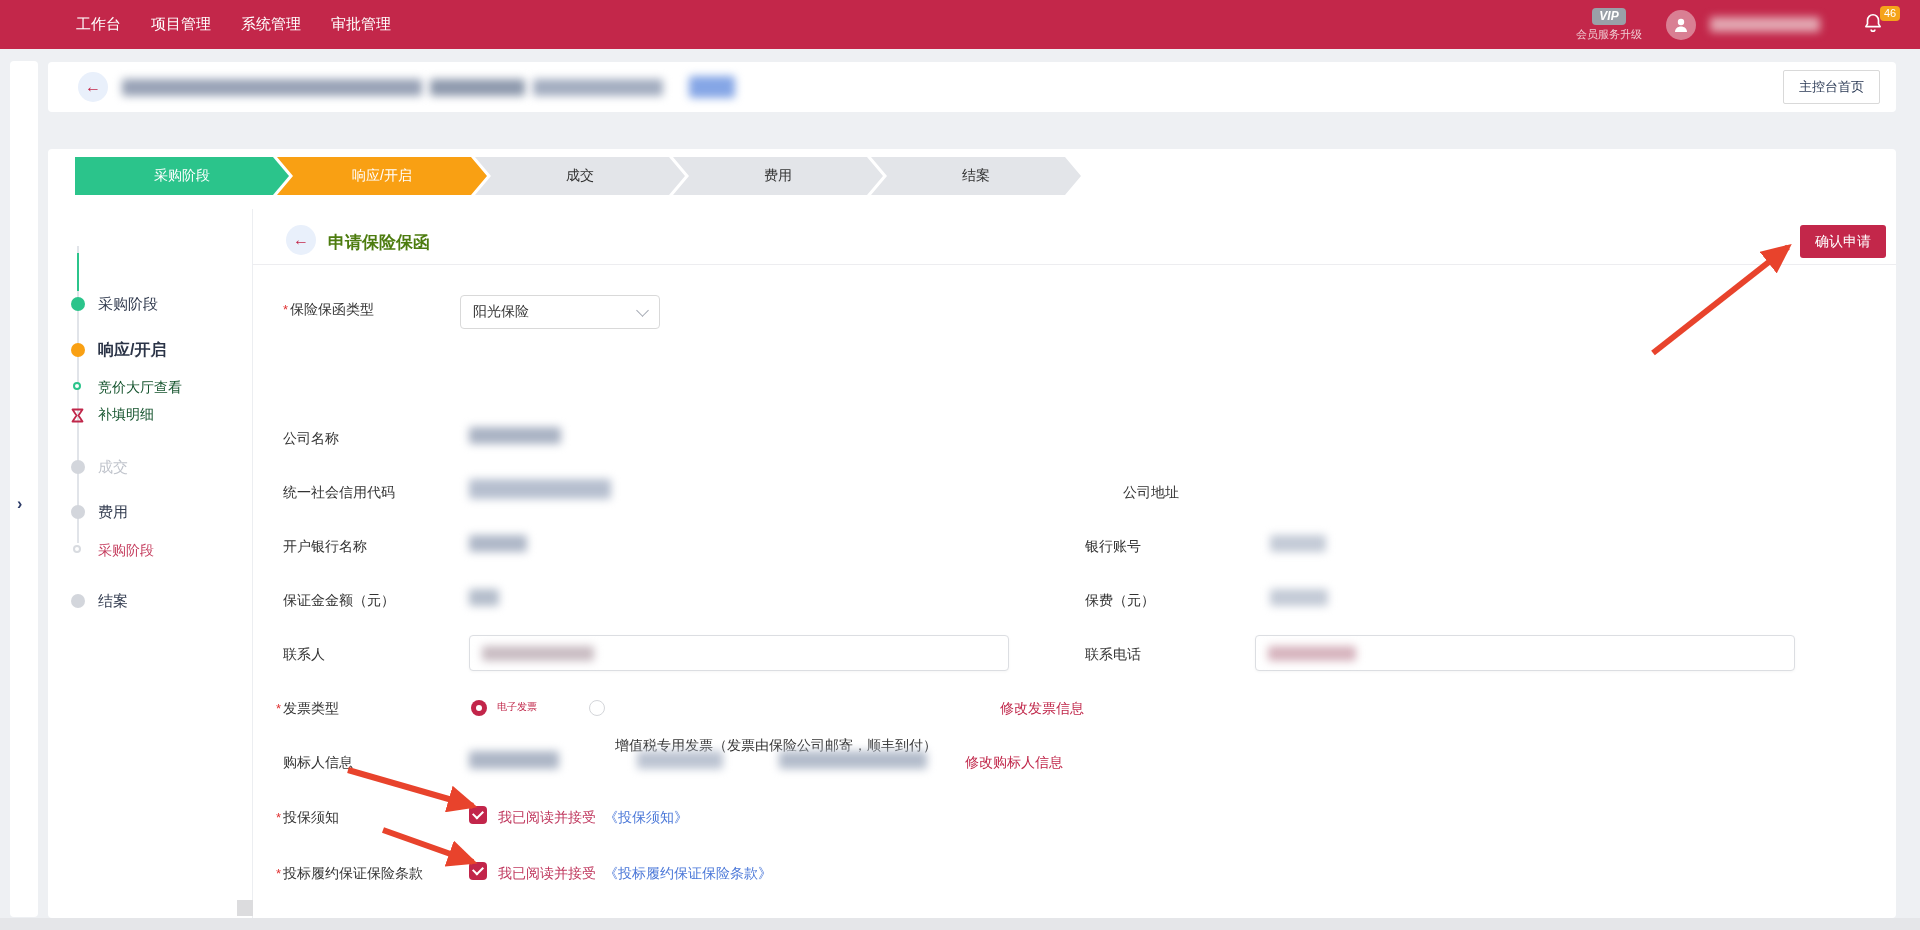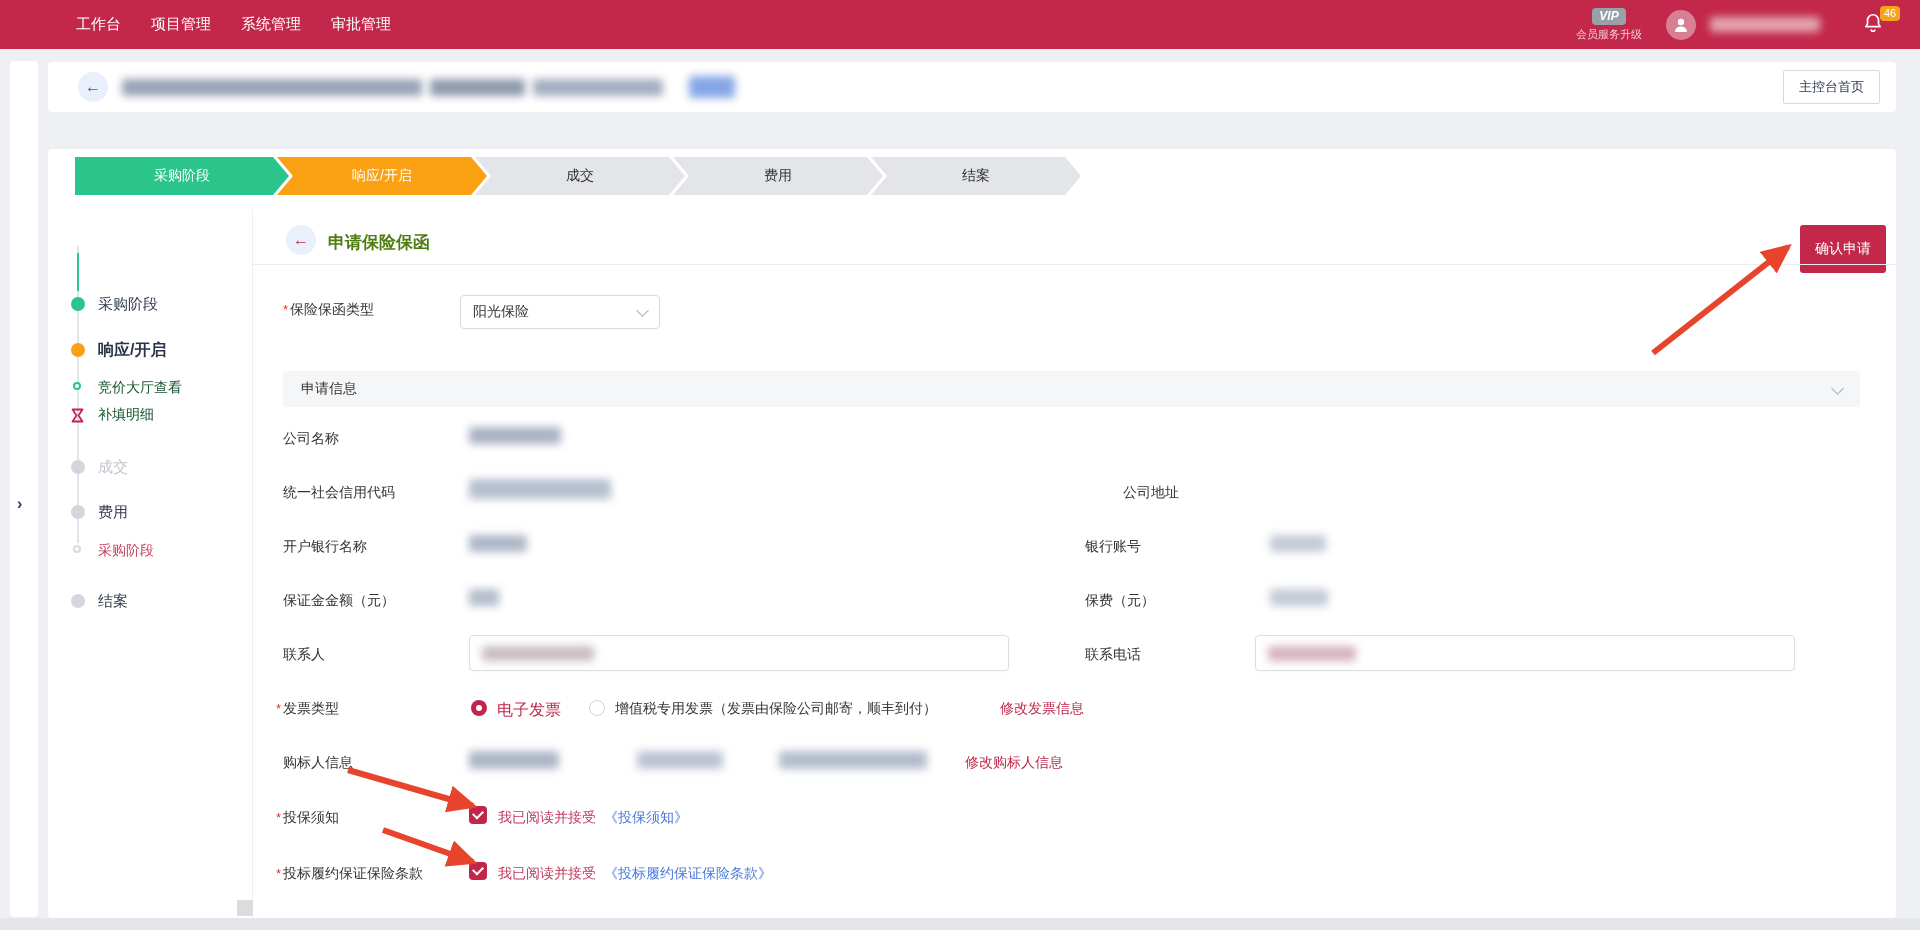--- a/index.html
+++ b/index.html
@@ -54,21 +54,21 @@
   .lbl-bold { font-size:16px; font-weight:bold; color:#2b3447; }
   .lbl-sub { font-size:14px; color:#14532d; }
   .lbl-dim { font-size:15px; color:#c0c4cc; }
   .lbl-red { font-size:14px; color:#c53d5e; }
   .side-scroll-thumb { position:absolute; left:189px; bottom:2px; width:16px; height:16px; background:#dcdcde; }
 
   
   .title-divider { position:absolute; left:205px; right:0; top:115px; border-top:1px solid #ededf0; }
   .page-title { position:absolute; left:280px; top:82px; font-size:17px; font-weight:bold; color:#4d7c0f; }
   .back-circle.inner { position:absolute; left:238px; top:76px; }
-  .confirm-btn { position:absolute; right:10px; top:76px; height:48px; background:#c3274a; color:#fff; font-size:14px; border:none; border-radius:3px; padding:0 15px; cursor:pointer; }
+  .confirm-btn { position:absolute; right:10px; top:76px; height:33px; background:#c3274a; color:#fff; font-size:14px; border:none; border-radius:3px; padding:0 15px; cursor:pointer; }
 
   .flabel { position:absolute; font-size:14px; color:#333; white-space:nowrap; }
   .req { color:#e03131; margin-right:2px; font-size:13px; }
   .vblur { position:absolute; border-radius:2px; filter:blur(4px); }
 
   .select-box { position:absolute; left:412px; top:146px; width:200px; height:34px; border:1px solid #d9d9d9; border-radius:4px; background:#fff; display:flex; align-items:center; padding:0 12px; font-size:14px; color:#333; cursor:pointer; }
   .chev { width:9px; height:9px; border-right:1.6px solid #a4a9b3; border-bottom:1.6px solid #a4a9b3; transform:rotate(45deg); margin-left:auto; margin-top:-4px; }
 
   .section-hd { position:absolute; left:235px; right:36px; top:222px; height:36px; background:#f5f6f8; border-radius:2px; display:flex; align-items:center; padding:0 18px; font-size:14px; color:#333; cursor:pointer; }
   .section-hd .chev { margin-top:-2px; }
@@ -79,22 +79,22 @@
   .radio { position:absolute; width:16px; height:16px; border-radius:50%; }
   .radio.on { background:#c2254a; }
   .radio.on::after { content:""; position:absolute; left:5px; top:5px; width:6px; height:6px; border-radius:50%; background:#fff; }
   .radio.off { background:#fff; border:1px solid #d4d6da; }
   .checkbox { position:absolute; width:18px; height:18px; border-radius:4px; background:#c2254a; cursor:pointer; }
   .checkbox::after { content:""; position:absolute; left:4px; top:4px; width:8px; height:5px; border-left:2px solid #fff; border-bottom:2px solid #fff; transform:rotate(-45deg); }
 
   .red-link { color:#c0274a; font-size:14px; cursor:pointer; }
   .blue-link { color:#4a77d8; font-size:14px; cursor:pointer; }
   .agree-txt { color:#c0395f; font-size:14px; }
-  .opt-red { color:#c0274a; font-size:16px; }
-  .opt-dark { color:#333; font-size:14px; }
+  .opt-red { color:#c0274a; font-size:10px; }
+  .opt-dark { color:#333; font-size:14px;margin-top:37px; }
 
   .bottom-scrollbar { position:absolute; left:0; bottom:0; width:1920px; height:12px; background:#e5e6e9; }
   .arrows { position:absolute; left:0; top:0; width:1920px; height:930px; pointer-events:none; z-index:9; }
 </style>
 </head>
 <body>
 
 <div class="topbar">
   <div class="topbar-nav">
     <span class="nav-item">工作台</span>
@@ -198,24 +198,20 @@
     <div class="page-title">申请保险保函</div>
     <button class="confirm-btn">确认申请</button>
     <div class="title-divider"></div>
 
     <div class="flabel" style="left:235px; top:152px;"><span class="req">*</span><span>保险保函类型</span></div>
     <div class="select-box">
       <span>阳光保险</span>
       <span class="chev"></span>
     </div>
 
-    <div class="section-hd">
-      <span>申请信息</span>
-      <span class="chev" style="margin-left:auto;"></span>
-    </div>
 
     <div class="flabel" style="left:235px; top:281px;">公司名称</div>
     <div class="vblur" style="left:421px; top:278px; width:92px; height:17px; background:#a9b2c3;"></div>
 
     <div class="flabel" style="left:235px; top:335px;">统一社会信用代码</div>
     <div class="vblur" style="left:421px; top:330px; width:142px; height:20px; background:#b6bfcf;"></div>
     <div class="flabel" style="left:1075px; top:335px;">公司地址</div>
 
     <div class="flabel" style="left:235px; top:389px;">开户银行名称</div>
     <div class="vblur" style="left:421px; top:386px; width:58px; height:17px; background:#aeb7c7;"></div>

